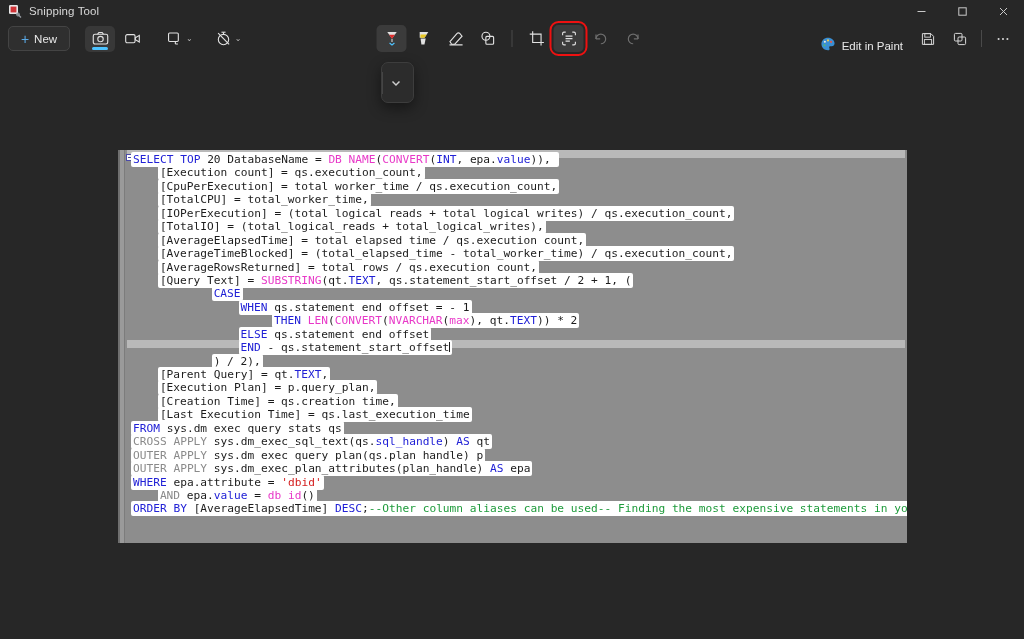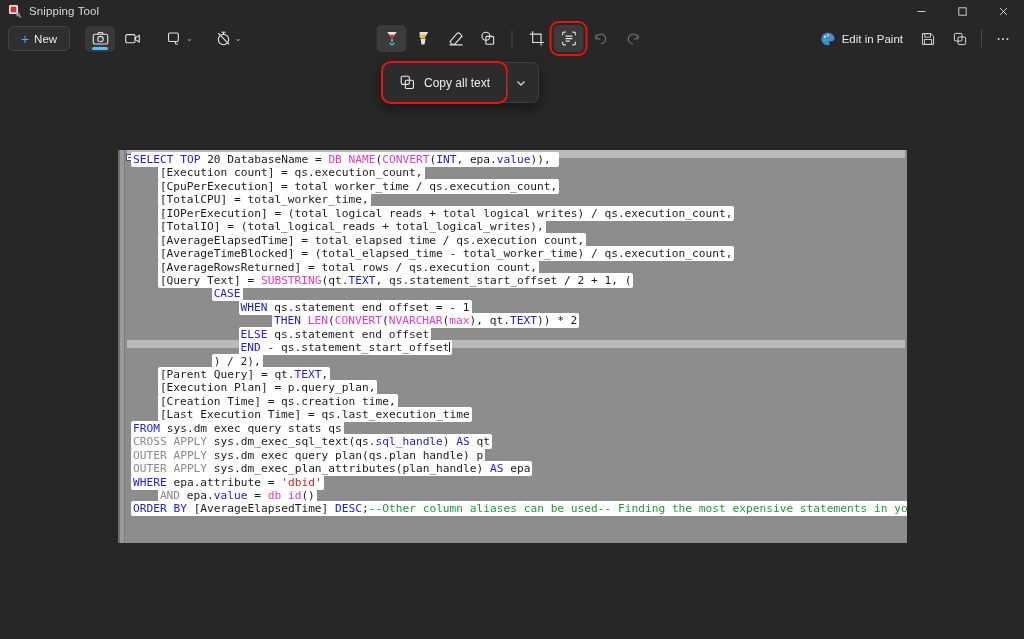--- a/index.html
+++ b/index.html
@@ -109,21 +109,21 @@
   .tool-sep {
     width: 1px; height: 17px; background: #4a4a4a; margin: 0 7px;
   }
 
   .cmd-right {
     position: absolute; right: 6px;
     display: flex; align-items: center; gap: 2px;
   }
   .paint-btn {
     height: 26px; border-radius: 5px;
-    display: flex; align-items: center; gap: 6px;
+    display: flex; align-items: flex-end; gap: 6px;
     padding: 0 8px;
     color: #e8e8e8; font-size: 11.5px;
   }
 
   
   .flyout {
     position: absolute;
     left: 381px; top: 62px;
     height: 41px;
     background: #2c2c2c;
@@ -393,27 +393,20 @@
         <svg width="16" height="16" viewBox="0 0 20 20">
           <circle cx="4.5" cy="10" r="1.3" fill="#d8d8d8"></circle>
           <circle cx="10" cy="10" r="1.3" fill="#d8d8d8"></circle>
           <circle cx="15.5" cy="10" r="1.3" fill="#d8d8d8"></circle>
         </svg>
       </div>
     </div>
   </div>
 
   <div class="flyout">
-    <div class="flyout-item boxed">
-      <svg width="17" height="17" viewBox="0 0 20 20">
-        <rect x="2.6" y="2.6" width="9.6" height="9.6" rx="1.5" fill="none" stroke="#ececec" stroke-width="1.3"></rect>
-        <rect x="7.4" y="7.4" width="9.6" height="9.6" rx="1.5" fill="none" stroke="#ececec" stroke-width="1.3"></rect>
-      </svg>
-      <span>Copy all text</span>
-    </div>
     <span class="flyout-sep"></span>
     <div class="flyout-chevron">
       <svg width="12" height="12" viewBox="0 0 12 12">
         <path d="M2.5 4.4 L6 8 L9.5 4.4" fill="none" stroke="#cfcfcf" stroke-width="1.4"></path>
       </svg>
     </div>
   </div>
 
   <div class="canvas">
     <div class="canvas-gutter"></div>

